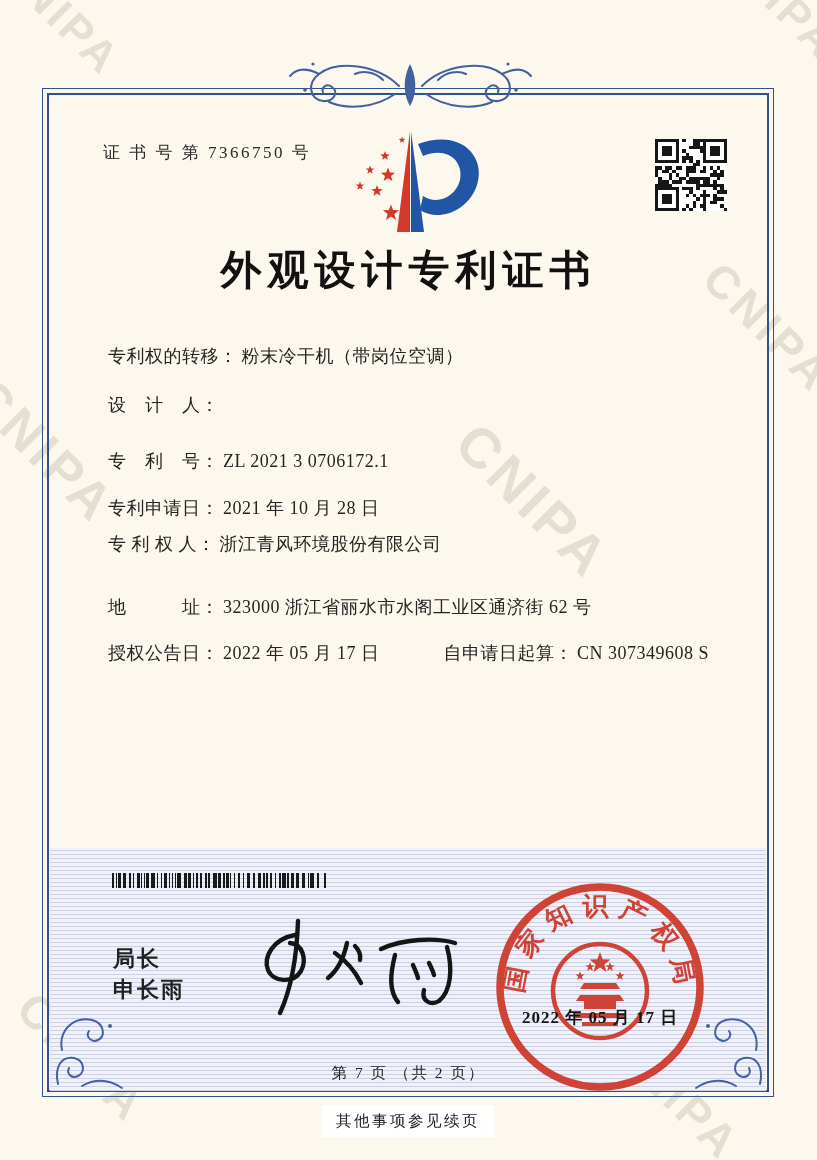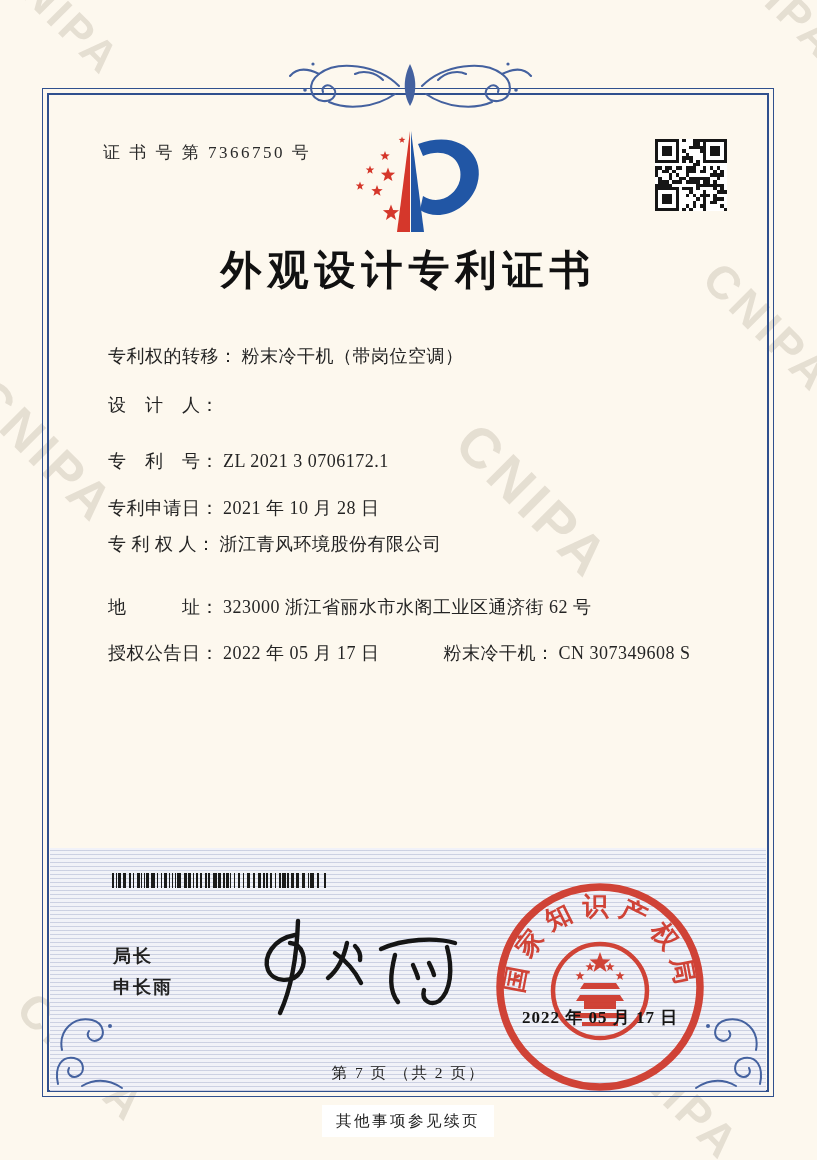--- a/index.html
+++ b/index.html
@@ -50,21 +50,21 @@
   
   .body-text{
     left:106px;top:681px;width:607px;
     font-size:17.5px;line-height:27.5px;text-align:justify;
     font-style:italic;color:#202020;
   }
   .body-text p{margin:0;text-indent:2em;}
   
   .barcode{left:112px;top:873px;width:214px;height:15px;}
   .bar{position:absolute;top:0;height:100%;background:#1a1a1a;}
-  .officer{left:113px;font-size:18px;letter-spacing:2px;
+  .officer{left:113px;font-size:22px;letter-spacing:2px;
     font-family:"Liberation Sans","DejaVu Sans",sans-serif;font-weight:600;color:#222;}
   .sig-svg{left:243px;top:913px;width:232px;height:104px;}
   .seal-svg{left:492px;top:879px;width:216px;height:216px;opacity:0.94;}
   .seal-date{left:500px;top:1006px;width:200px;text-align:center;
     font-size:17px;letter-spacing:1px;color:#141414;font-weight:600;}
   .page-info{left:0;top:1063px;width:817px;text-align:center;
     font-size:15.5px;letter-spacing:2px;color:#222;}
   .note-box{left:322px;top:1105px;width:172px;height:32px;background:#ffffff;
     display:flex;align-items:center;justify-content:center;}
   .note-box span{font-size:15.5px;letter-spacing:2.5px;color:#222;}
@@ -376,21 +376,21 @@
 
 <div class="abs row z2" style="top:532px">
   <span class="lbl">专 利 权 人：</span><span class="val">浙江青风环境股份有限公司</span>
 </div>
 
 <div class="abs row z2" style="top:595px">
   <span class="lbl">地　　　址：</span><span class="val">323000 浙江省丽水市水阁工业区通济街 62 号</span>
 </div>
 
 <div class="abs row z2" style="top:641px">
-  <span class="lbl">授权公告日：</span><span class="val">2022 年 05 月 17 日</span><span class="lbl" style="margin-left:64px">粉末冷干机：</span><span class="val">CN 307349608 S</span>
+  <span class="lbl">授权公告日：</span><span class="val">2022 年 05 月 17 日</span><span class="lbl" style="margin-left:64px">自申请日起算：</span><span class="val">CN 307349608 S</span>
 </div>
 
 <div class="abs body-text z2">
 </div>
 
 <div class="abs barcode z3">
     <div class="bar" style="left:0;width:2px"></div>
     <div class="bar" style="left:3.5px;width:1.1px"></div>
     <div class="bar" style="left:6.0px;width:3.4px"></div>
     <div class="bar" style="left:10.8px;width:3.4px"></div>

